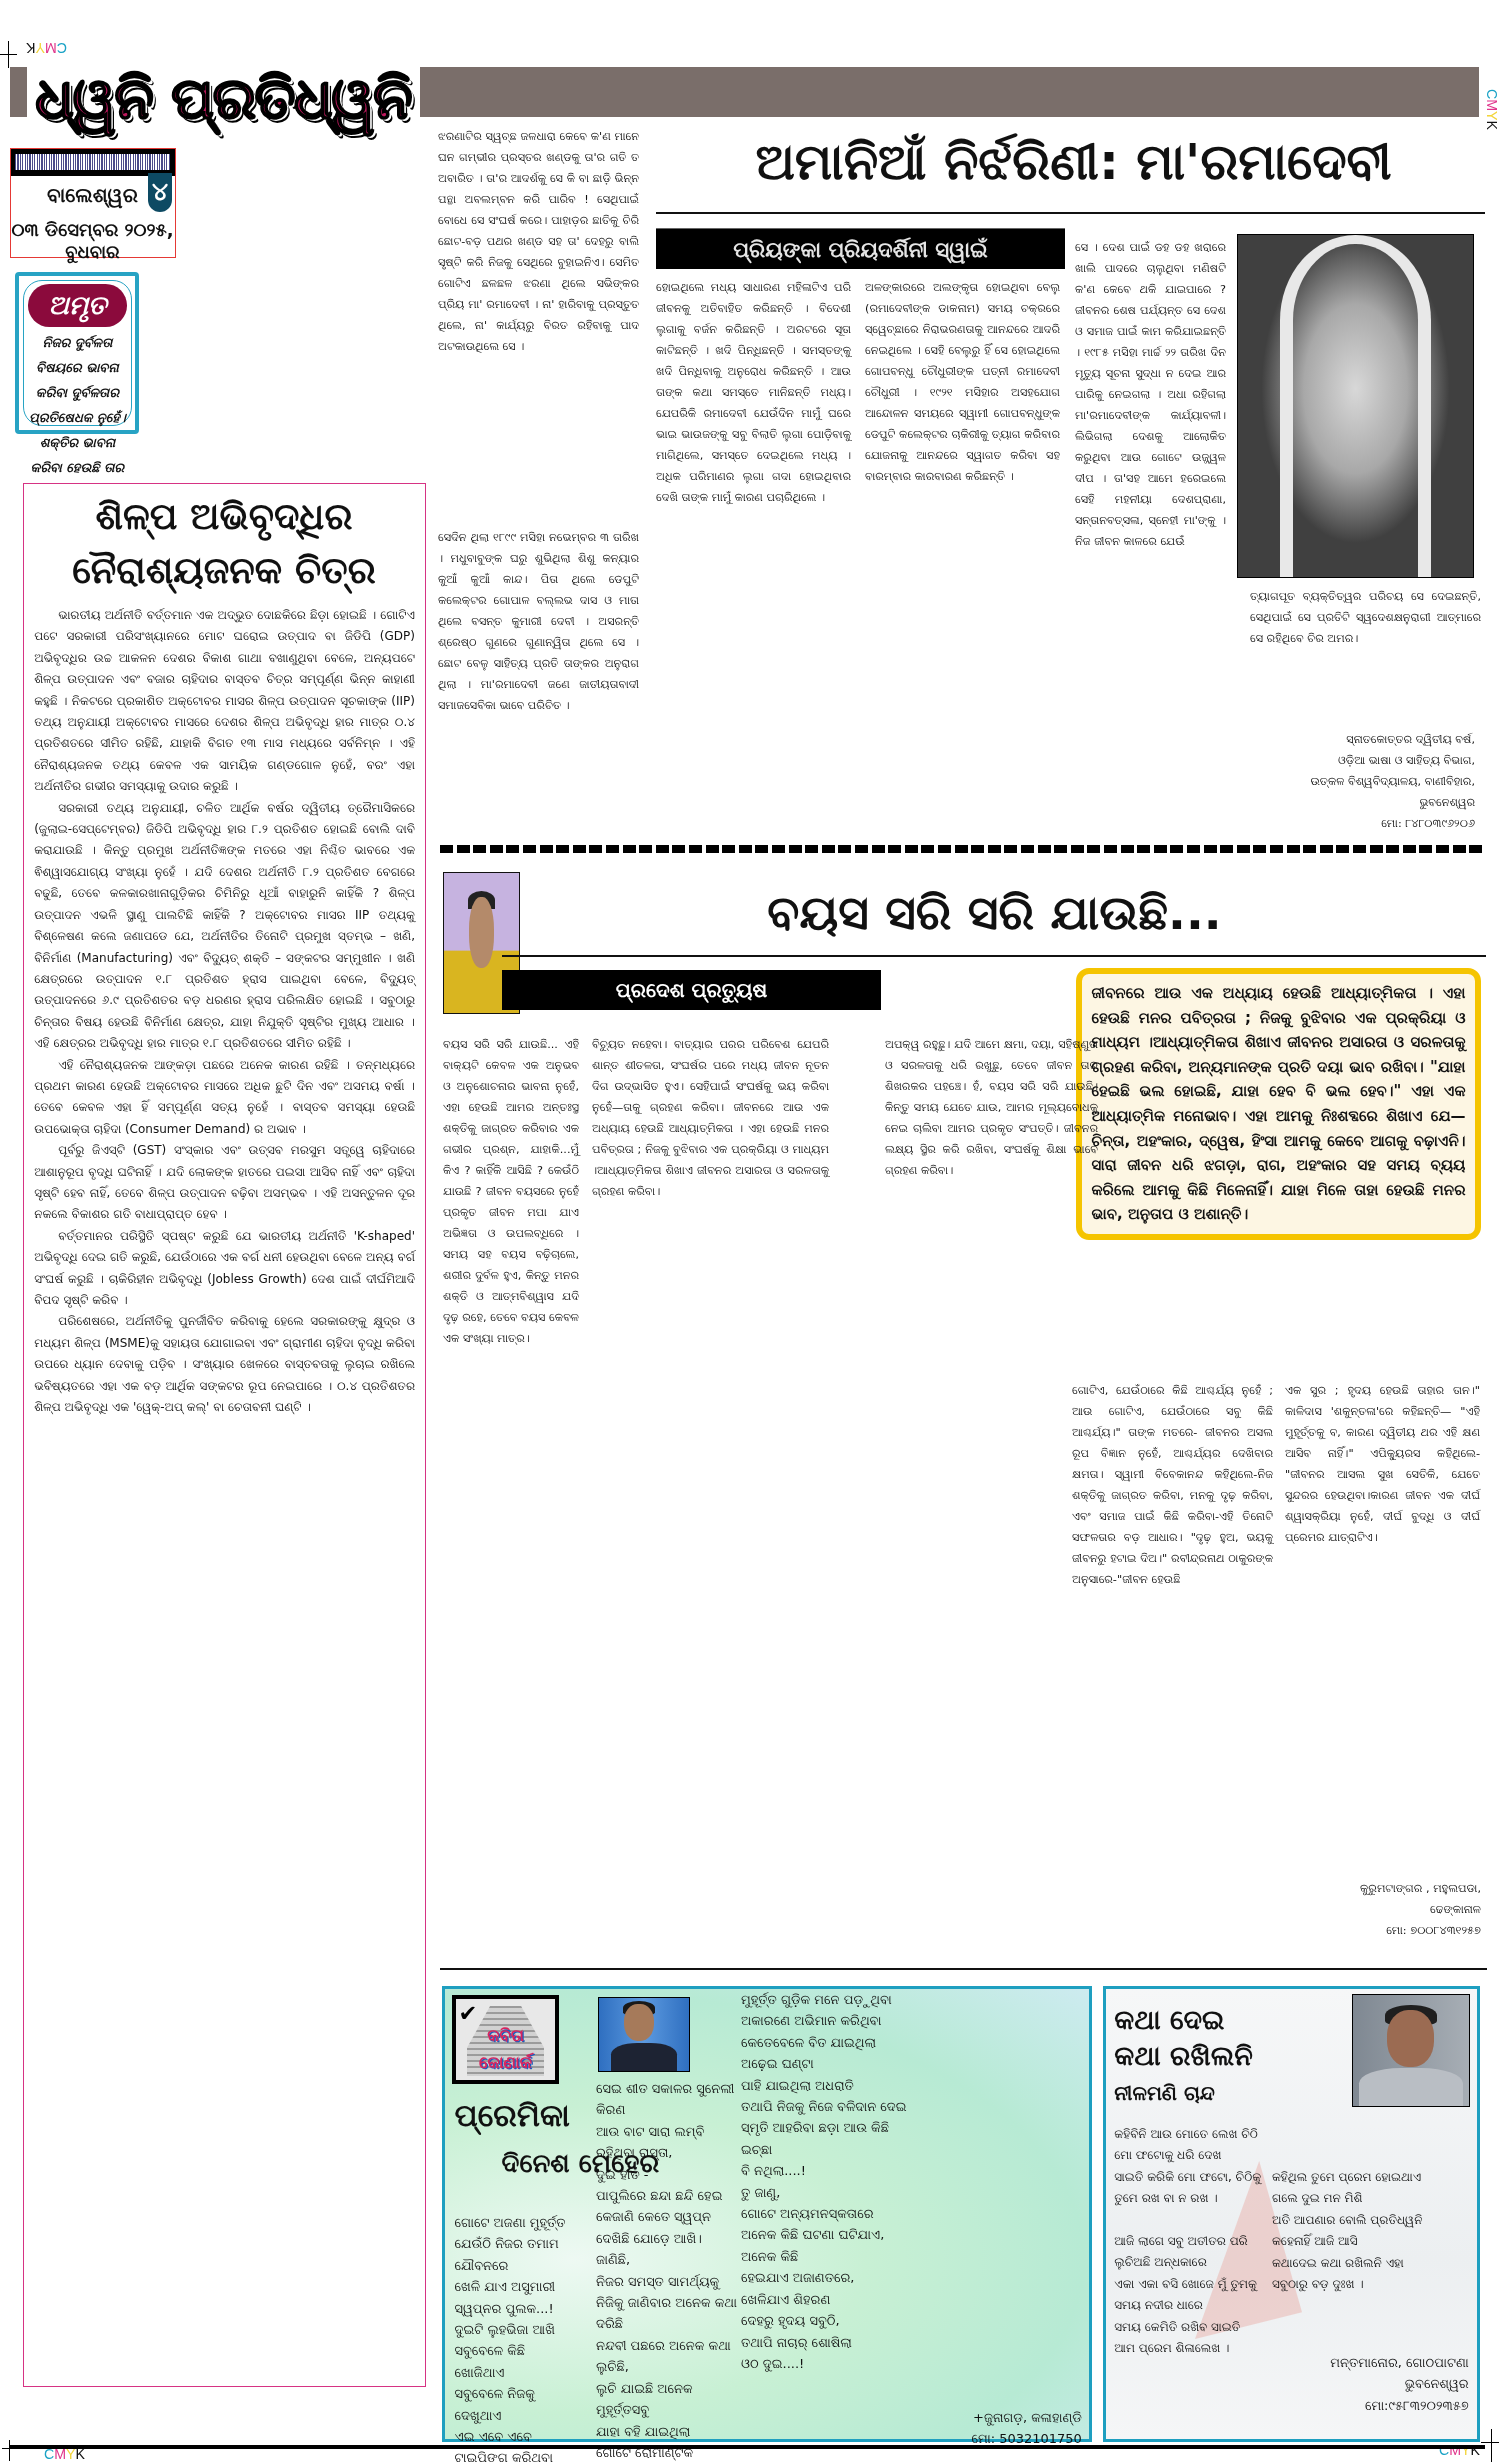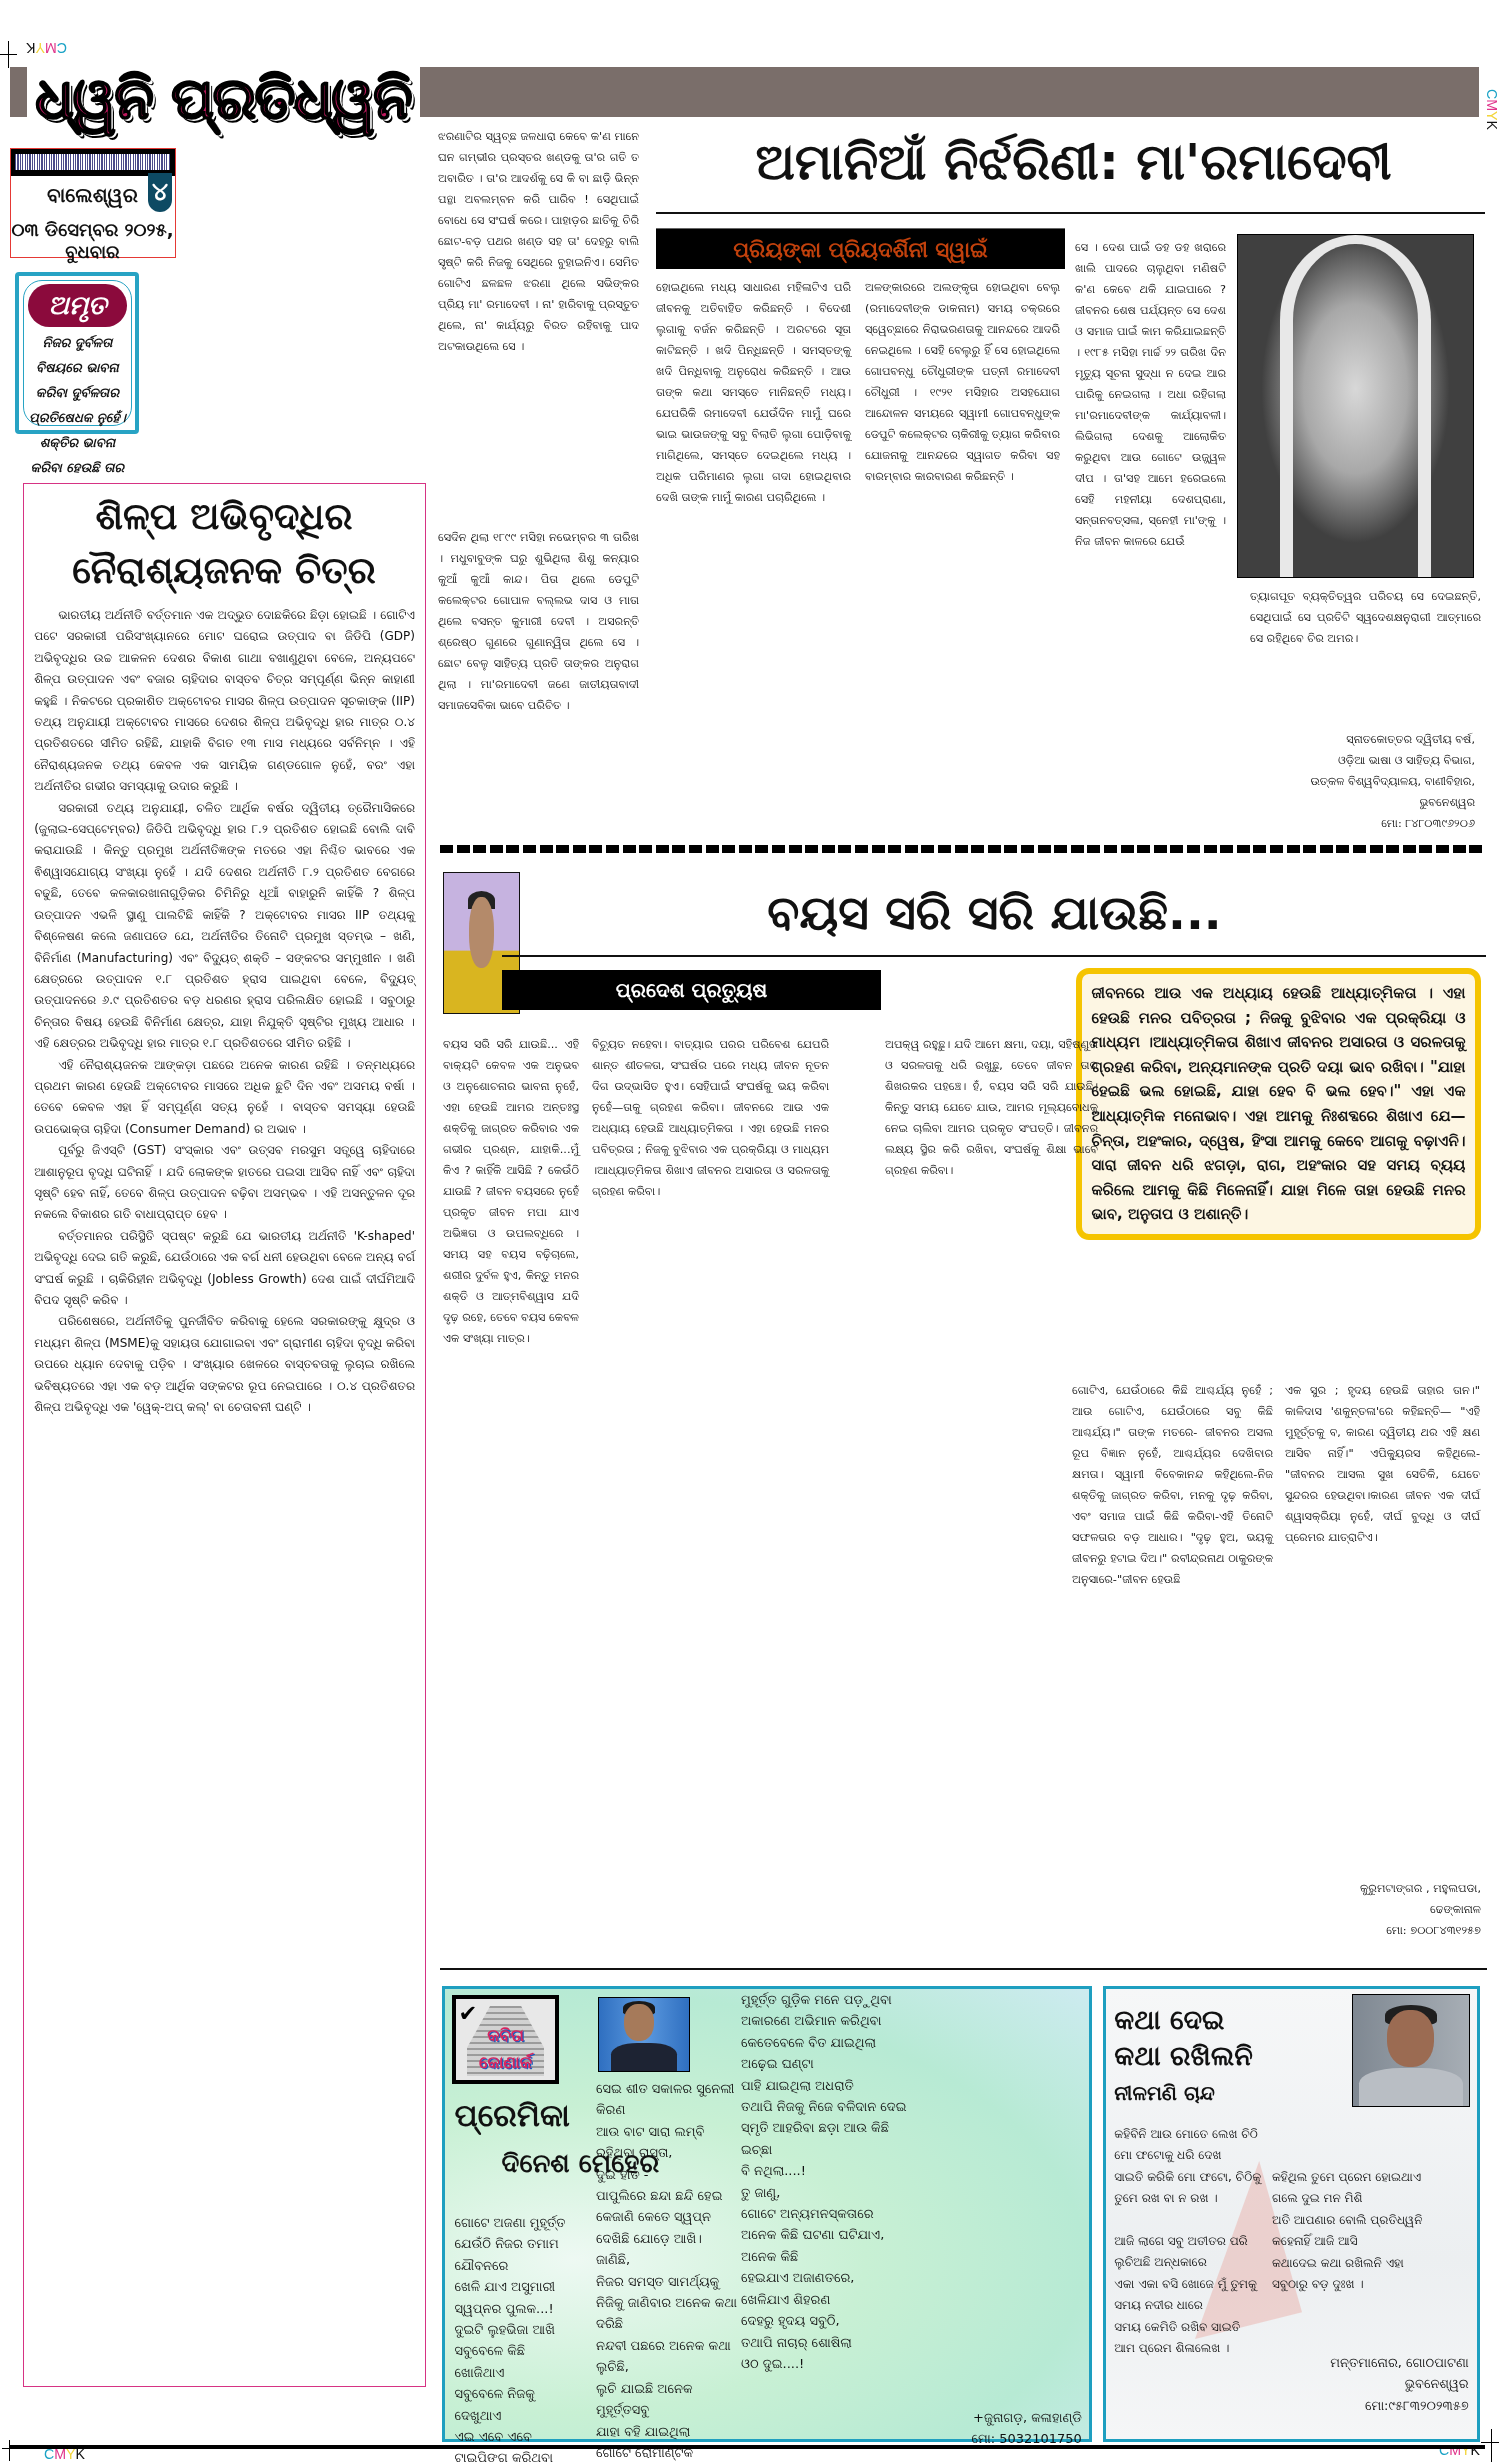--- a/index.html
+++ b/index.html
@@ -39,21 +39,21 @@
 
   
   #industry-box { left: 22.5px; top: 483px; width: 403px; height: 1904px; border: 1.8px solid #d63384; background: #fff; }
   #industry-title { position: absolute; left: 0; right: 0; top: 6px; text-align: center; font-size: 37px; font-weight: bold; line-height: 54px; }
   #industry-body { position: absolute; left: 10.7px; right: 9.5px; top: 121px; font-size: 12px; line-height: 21.4px; text-align: justify; }
   #industry-body p { text-indent: 2em; margin-bottom: 0; }
 
   
   #rama-title { left: 662px; top: 127px; width: 823px; text-align: center; font-size: 50px; font-weight: bold; line-height: 71px; }
   #rama-rule { left: 656px; top: 212px; width: 829px; height: 2.4px; background: #111; }
-  #rama-byline { left: 656px; top: 228px; width: 409px; height: 41px; background: #000; color: #c2410c; font-size: 21.3px; font-weight: bold;
+  #rama-byline { left: 656px; top: 228px; width: 409px; height: 41px; background: #000; color: #e5e5e5; font-size: 21.3px; font-weight: bold;
     text-align: center; line-height: 41px; border-top: 1.8px solid #666; }
   .col { font-size: 11.3px; line-height: 21px; text-align: justify; }
   #rama-photo { left: 1237px; top: 234px; width: 237px; height: 344px; border: 1.2px solid #000;
     background: radial-gradient(ellipse 40% 45% at 50% 45%, #d8d8d8 0%, #a8a8a8 55%, #404040 100%); }
   #rama-photo .veil { position: absolute; left: 18%; right: 18%; top: 0; bottom: 0; border-radius: 50% 50% 0 0/ 25% 25% 0 0;
     border-left: 13px solid #e8e8e8; border-right: 13px solid #e8e8e8; border-top: 9.5px solid #e8e8e8; }
   #rama-sign { left: 1256px; top: 655px; width: 219px; font-size: 11.3px; line-height: 21px; text-align: right; }
 
   
   #dash-divider { left: 440px; top: 845px; width: 1046px; height: 8.3px;

